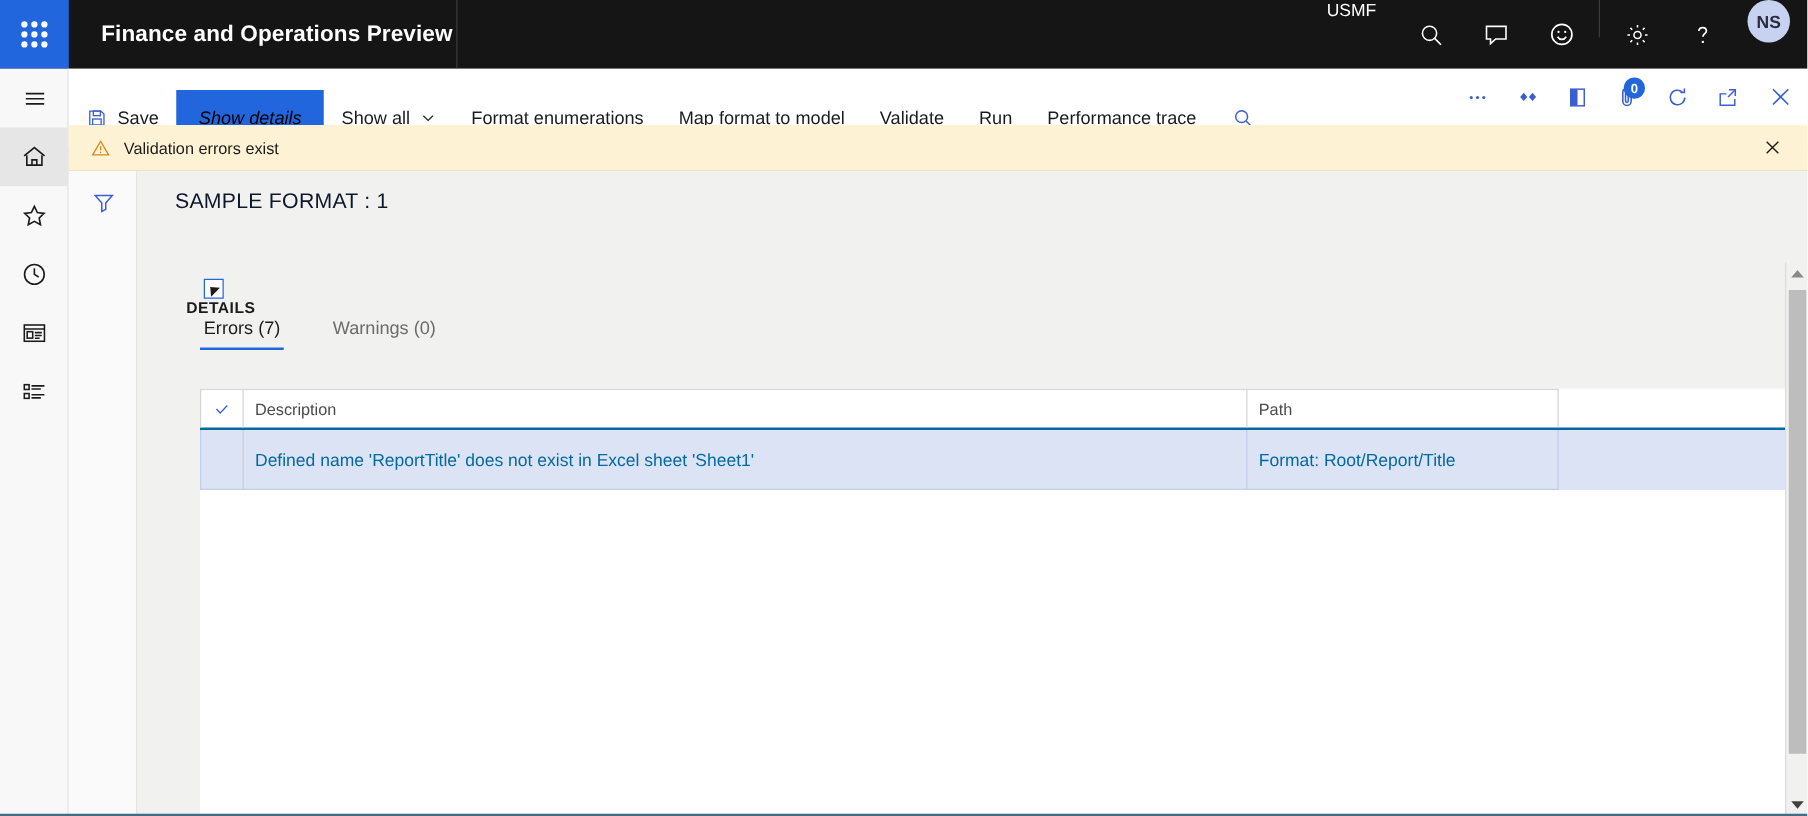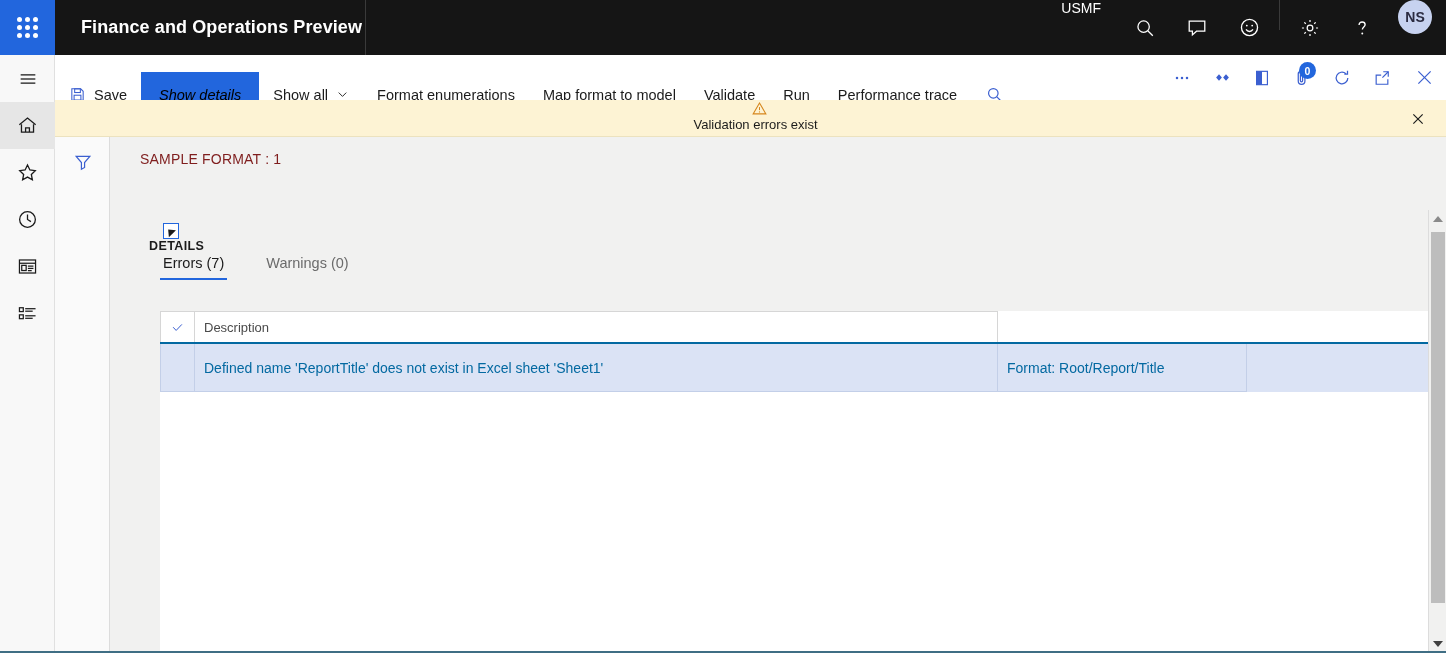--- a/index.html
+++ b/index.html
@@ -93,21 +93,21 @@
   .badge {
     position:absolute; top:7px; right:6px; min-width:17px; height:17px;
     background:#2266dd; color:#fff; border-radius:50%;
     font-size:10.5px; font-weight:bold;
     display:flex; align-items:center; justify-content:center;
   }
 
   
   .msgbar {
     position:absolute; left:55px; top:100px; width:1391px; height:37px;
-    background:#fdf3d4; display:flex; align-items:center; border-bottom:1px solid #ece2bf;flex-direction:column;
+    background:#fdf3d4; display:flex; align-items:center; border-bottom:1px solid #ece2bf;
   }
   .msgbar .warn { margin-left:17px; display:flex; color:#d6861c; }
   .msgbar .mtext { font-size:13px; color:#1b1b1b; margin-left:10px; }
   .msgbar .mclose {
     position:absolute; right:8px; width:40px; height:37px;
     display:flex; align-items:center; justify-content:center; cursor:pointer; color:#1b1b1b;
   }
 
   
   .filterpane {
@@ -119,21 +119,21 @@
     color:#3b5fd0; cursor:pointer;
   }
 
   
   .content {
     position:absolute; left:110px; top:137px; width:1336px; height:516px;
     background:#f1f1f0;
   }
   .caption {
     position:absolute; left:30px; top:14px;
-    font-size:14px; color:#7f1d1d; letter-spacing:.2px;
+    font-size:17px; color:#0f172a; letter-spacing:.2px;
   }
   .pagetitle {
     position:absolute; left:29px; top:36px;
     font-size:29px; color:#1b1b1b; font-weight:normal; letter-spacing:-.2px;
   }
   .details-head {
     position:absolute; left:28px; top:86px; display:flex; align-items:center; cursor:pointer;flex-direction:column;
   }
   .expander {
     width:16px; height:16px; border:1px solid #2266dd; background:#ffffff;
@@ -471,20 +471,21 @@
     </div>
 
     <div class="grid">
       <div class="grid-head">
         <div class="gh-check">
           <svg width="15" height="15" viewBox="0 0 24 24" fill="none" stroke="#3b5fd0" stroke-width="1.6">
             <path d="M5 11.5l4.8 5.2L19 7"></path>
           </svg>
         </div>
         <div class="gh-cell gh-desc">Description</div>
+        <div class="gh-cell gh-path">Path</div>
       </div>
       <div class="grid-row">
         <div class="gr-check"></div>
         <div class="gr-cell gr-desc">Defined name 'ReportTitle' does not exist in Excel sheet 'Sheet1'</div>
         <div class="gr-cell gr-path">Format: Root/Report/Title</div>
       </div>
     </div>
   </div>
 
   <div class="vscroll">

